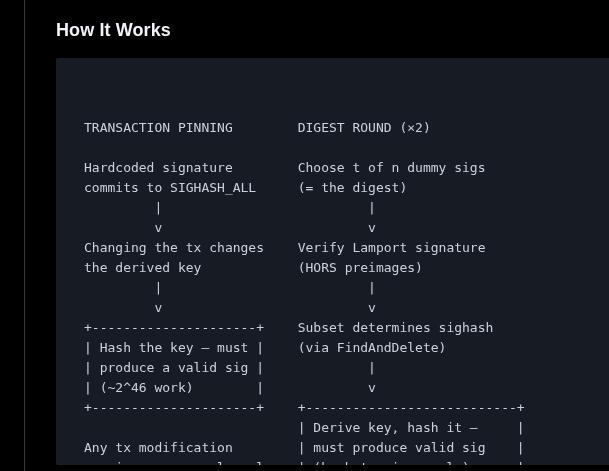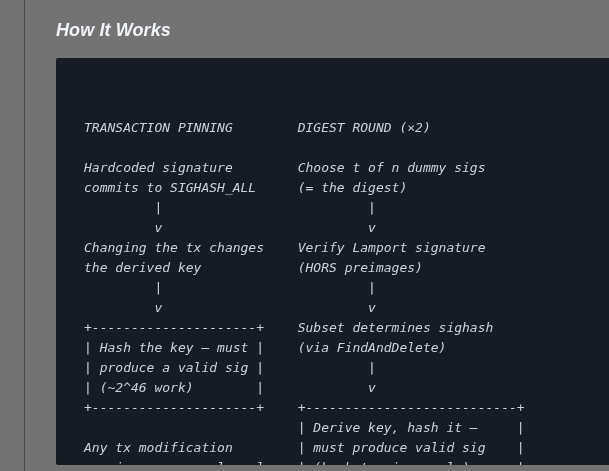--- a/index.html
+++ b/index.html
@@ -11,22 +11,21 @@
     height: 471px;
     overflow: hidden;
     background: #0e1117;
     font-family: "Liberation Sans", sans-serif;
     -webkit-font-smoothing: antialiased;
   }
   #app {
     position: relative;
     width: 609px;
     height: 471px;
-    background: #737373;
-    font-style: italic;
+    background: #000000;
   }
   
   #gutter-rule {
     position: absolute;
     left: 24px;
     top: 0;
     width: 1px;
     height: 471px;
     background: #39424e;
     opacity: .85;

